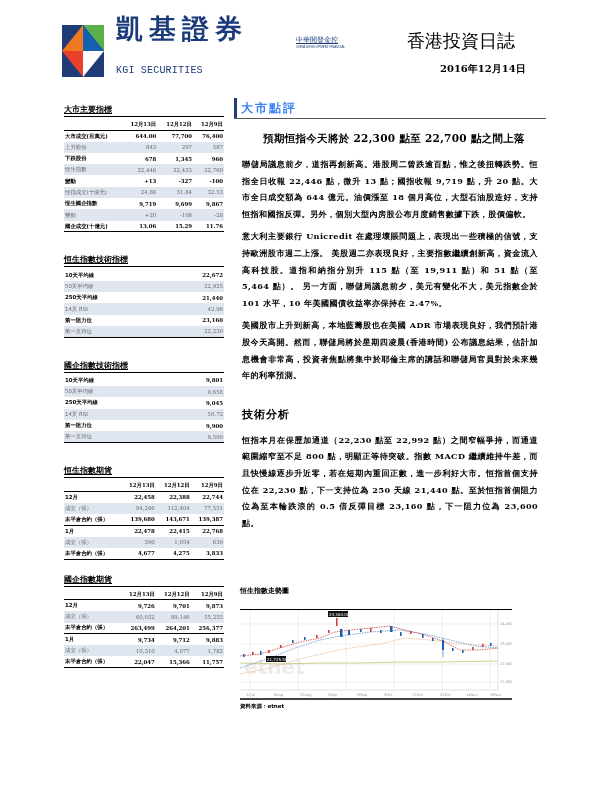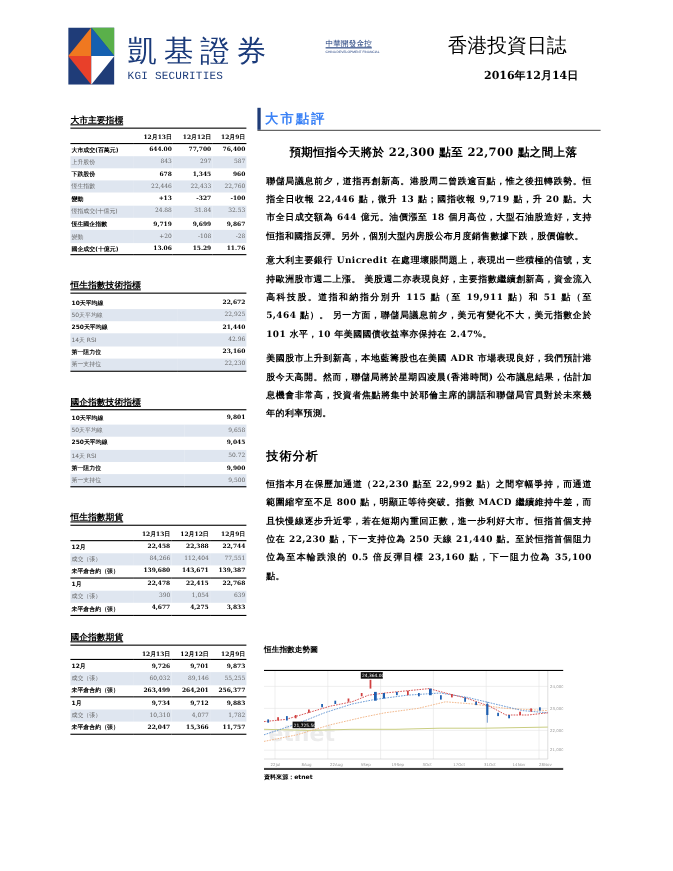--- a/index.html
+++ b/index.html
@@ -1,21 +1,21 @@
 <!DOCTYPE html>
 <html><head>
 <meta charset="utf-8">
 <style>
   * { box-sizing: border-box; margin: 0; padding: 0; }
   html, body { width: 612px; height: 792px; background: #ffffff; }
   body { position: relative; font-family: "DejaVu Serif", serif; color: #000; overflow: hidden; }
 
   
   .logo { position: absolute; left: 62px; top: 25px; width: 42px; height: 52px; }
-  .brand-cn { position: absolute; left: 116px; top: 28px; font-family: "DejaVu Sans", sans-serif; font-size: 27px; color: #1a3a7a; letter-spacing: 6px; font-weight: 400; }
+  .brand-cn { position: absolute; left: 116px; top: 11px; font-family: "DejaVu Sans", sans-serif; font-size: 27px; color: #1a3a7a; letter-spacing: 6px; font-weight: 700; }
   .brand-en { position: absolute; left: 116px; top: 65px; font-family: Liberation Mono, monospace; font-size: 10px; color: #1a3a7a; letter-spacing: 0.2px; }
   .parent-cn { position: absolute; left: 296px; top: 35px; font-family: "DejaVu Sans", sans-serif; font-size: 7px; color: #1a3a7a; text-decoration: underline; }
   .parent-en { position: absolute; left: 296px; top: 45px; font-family: "Liberation Sans", sans-serif; font-size: 3px; color: #1a3a7a; }
   .doc-title { position: absolute; left: 407px; top: 29px; font-family: "DejaVu Serif", serif; font-size: 18px; letter-spacing: 0px; }
   .doc-date { position: absolute; left: 440px; top: 62px; font-family: "DejaVu Serif", serif; font-size: 10px; font-weight: bold; }
 
   
   .left { position: absolute; left: 64px; top: 104px; width: 160px; font-family: "DejaVu Sans", sans-serif; }
   .sec-title { font-size: 8px; font-weight: bold; border-bottom: 1.5px solid #000; padding-bottom: 1px; margin-bottom: 2px; text-decoration: underline; }
   table.t { width: 100%; border-collapse: collapse; font-size: 5.4px; }
@@ -296,21 +296,21 @@
   <div class="section-head">
     <div class="bar"></div>
     <div class="txt">大市點評</div>
   </div>
   <div class="headline">預期恒指今天將於 22,300 點至  22,700 點之間上落</div>
   <p class="para">聯儲局議息前夕，道指再創新高。港股周二曾跌逾百點，惟之後扭轉跌勢。恒指全日收報 22,446 點，微升 13 點；國指收報 9,719 點，升 20 點。大市全日成交額為 644 億元。油價漲至 18 個月高位，大型石油股造好，支持恒指和國指反彈。另外，個別大型內房股公布月度銷售數據下跌，股價偏軟。</p>
   <p class="para">意大利主要銀行 Unicredit 在處理壞賬問題上，表現出一些積極的信號，支持歐洲股市週二上漲。 美股週二亦表現良好，主要指數繼續創新高，資金流入高科技股。道指和納指分別升 115 點（至 19,911 點）和 51 點（至 5,464 點）。 另一方面，聯儲局議息前夕，美元有變化不大，美元指數企於 101 水平，10 年美國國債收益率亦保持在 2.47%。</p>
   <p class="para">美國股市上升到新高，本地藍籌股也在美國 ADR 市場表現良好，我們預計港股今天高開。然而，聯儲局將於星期四凌晨(香港時間) 公布議息結果，估計加息機會非常高，投資者焦點將集中於耶倫主席的講話和聯儲局官員對於未來幾年的利率預測。</p>
 
   <div class="sub-head">技術分析</div>
-  <p class="para">恒指本月在保歷加通道（22,230 點至 22,992 點）之間窄幅爭持，而通道範圍縮窄至不足 800 點，明顯正等待突破。指數 MACD 繼續維持牛差，而且快慢線逐步升近零，若在短期內重回正數，進一步利好大市。恒指首個支持位在 22,230 點，下一支持位為 250 天線 21,440 點。至於恒指首個阻力位為至本輪跌浪的 0.5 倍反彈目標 23,160 點，下一阻力位為 35,100 點。</p>
+  <p class="para">恒指本月在保歷加通道（22,230 點至 22,992 點）之間窄幅爭持，而通道範圍縮窄至不足 800 點，明顯正等待突破。指數 MACD 繼續維持牛差，而且快慢線逐步升近零，若在短期內重回正數，進一步利好大市。恒指首個支持位在 22,230 點，下一支持位為 250 天線 21,440 點。至於恒指首個阻力位為至本輪跌浪的 0.5 倍反彈目標 23,160 點，下一阻力位為 23,600 點。</p>
 </div>
 
 <div class="chart-block">
   <div class="chart-title">恒生指數走勢圖</div>
   <svg class="chart-svg" width="272" height="88" viewBox="0 0 272 88">
     <rect x="0" y="0" width="272" height="88" fill="#ffffff"></rect>
 
     <g stroke="#e6e6e6" stroke-width="0.6">
       <line x1="0" y1="14" x2="258" y2="14"></line>
       <line x1="0" y1="34" x2="258" y2="34"></line>

